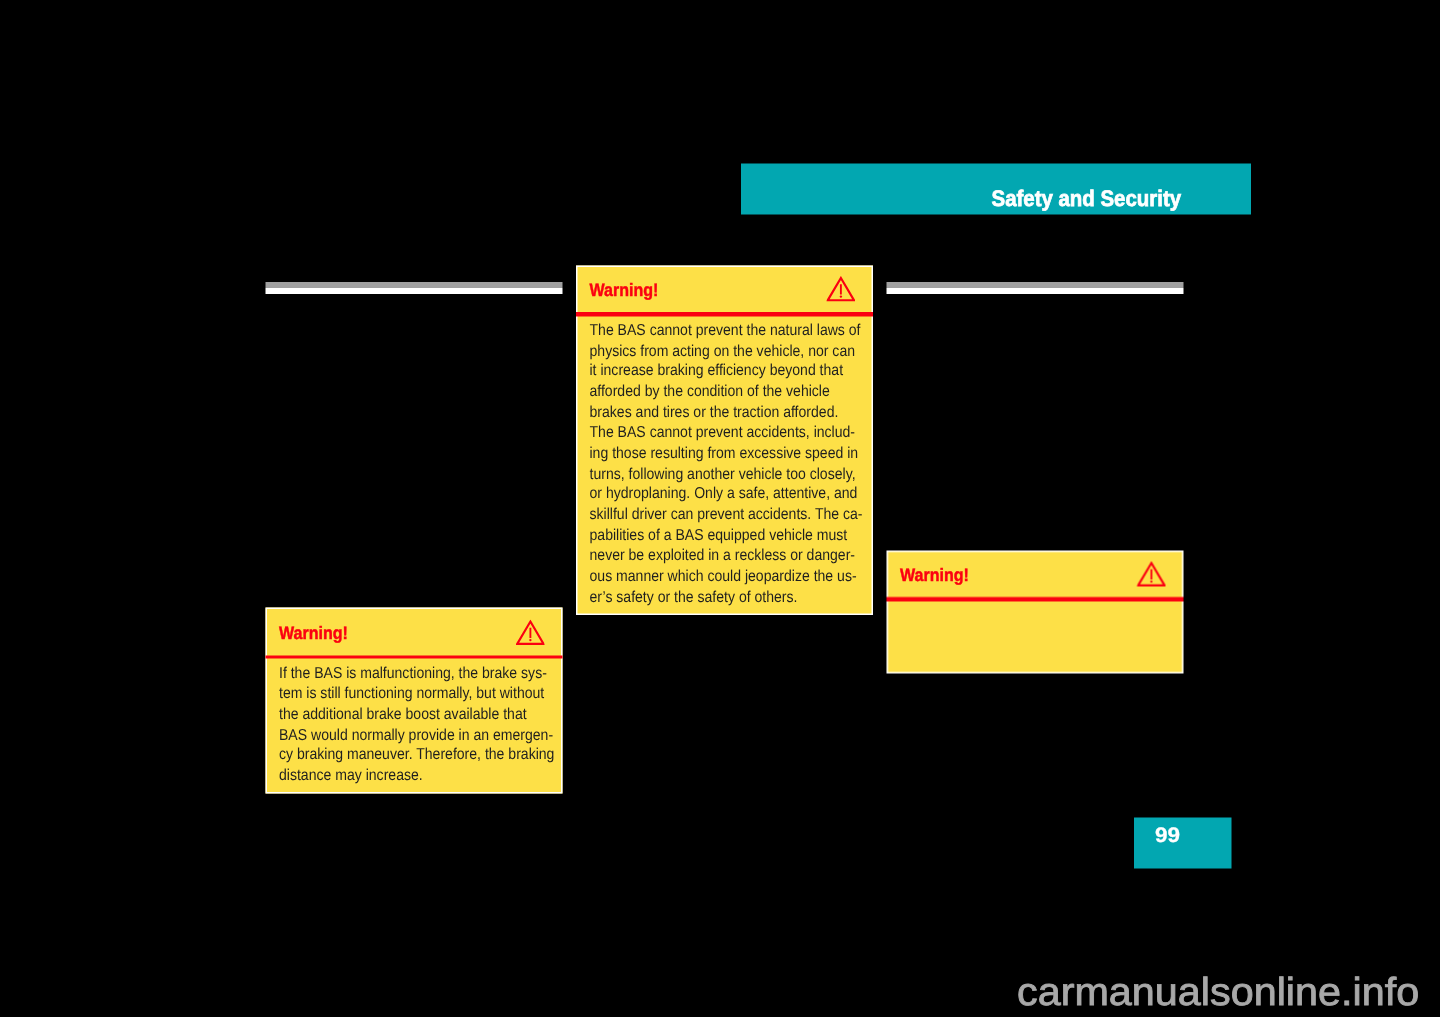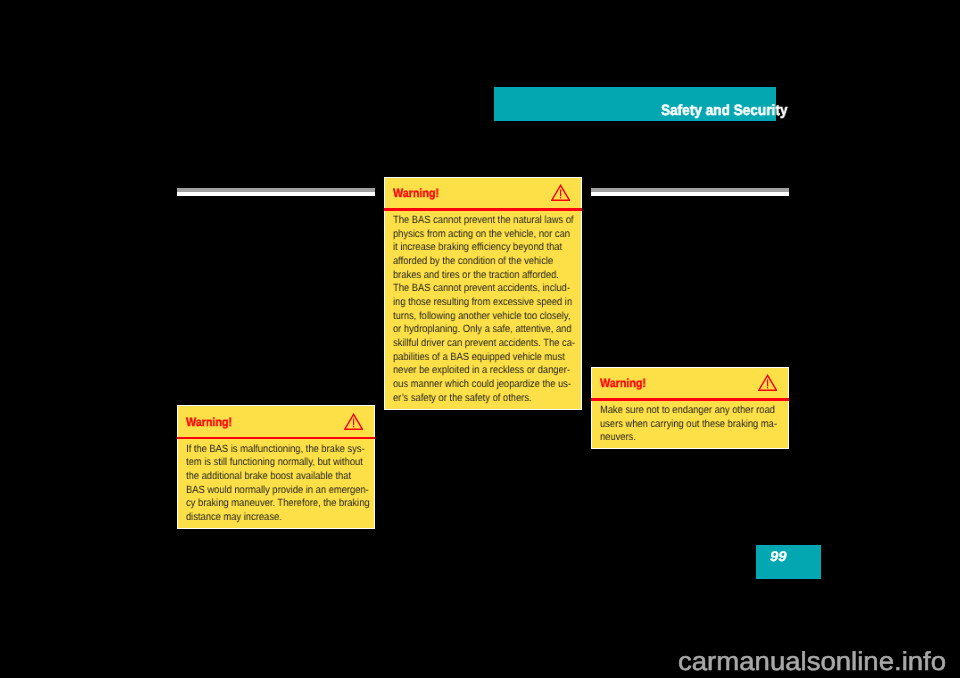--- a/index.html
+++ b/index.html
@@ -1,41 +1,41 @@
 <!DOCTYPE html>
 <html><head>
 <meta charset="utf-8">
 <style>
   html,body{margin:0;padding:0;}
   body{width:960px;height:678px;background:#000;overflow:hidden;
        font-family:"Liberation Sans",sans-serif;-webkit-font-smoothing:antialiased;text-rendering:geometricPrecision;}
   .page{position:relative;width:960px;height:678px;background:#000;transform:translateZ(0);}
 
-  .hdr-band{position:absolute;left:494px;top:87px;width:282px;height:34px;background:#02a7b1;}
+  .hdr-band{position:absolute;left:494px;top:109px;width:340px;height:34px;background:#02a7b1;}
   .hdr-title{position:absolute;left:167.2px;top:14.9px;color:#ffffff;font-weight:bold;font-size:15px;
              line-height:18px;white-space:pre;will-change:transform;transform:scaleX(0.908);transform-origin:0 0;
              -webkit-text-stroke:0.5px #ffffff;}
 
   .rule{position:absolute;height:7.6px;}
   .rule .r-top{height:4.3px;background:#a0a0a0;}
   .rule .r-bot{height:3.3px;background:#ffffff;}
 
   .wbox{position:absolute;background:#fde047;border:1.2px solid #ffffff;box-sizing:border-box;}
   .whead{position:relative;height:32.6px;}
   .wrule{position:absolute;left:-1.2px;right:-1.2px;bottom:0;height:2.2px;background:#fb0011;}
   .wtitle{position:absolute;left:7.5px;top:7.9px;color:#fb0011;font-weight:bold;font-size:12px;line-height:14px;
           white-space:pre;will-change:transform;transform:scaleX(0.892);transform-origin:0 0;
           -webkit-text-stroke:0.3px #fb0011;}
   .wicon{position:absolute;left:166.3px;top:6.2px;line-height:0;}
   .wbody{padding:3.4px 0 0 7.7px;}
   .wline{font-size:10.5px;line-height:13.66px;color:#1f1f1f;white-space:pre;will-change:transform;
          transform:scaleX(0.892);transform-origin:0 0;width:226px;}
 
   .pagenum{position:absolute;left:756px;top:545px;width:65px;height:34px;background:#02a7b1;}
-  .pagenum span{position:absolute;left:13.8px;top:2.6px;color:#ffffff;font-weight:bold;font-size:14px;line-height:16px;white-space:pre;will-change:transform;transform:scaleX(1.07);transform-origin:0 0;font-style:italic;-webkit-text-stroke:0.22px #ffffff;}
+  .pagenum span{position:absolute;left:13.8px;top:2.6px;color:#ffffff;font-weight:bold;font-size:14px;line-height:16px;white-space:pre;will-change:transform;transform:scaleX(1.07);transform-origin:0 0;-webkit-text-stroke:0.22px #ffffff;}
 
   .wm{position:absolute;left:678.3px;top:646px;will-change:transform;color:#a8a8a8;font-size:26px;line-height:30px;white-space:pre;
       transform:scaleX(1.06);transform-origin:0 0;
       -webkit-text-stroke:0.55px #a8a8a8;}
 </style>
 </head>
 <body>
 
 <div class="page">
 
@@ -103,25 +103,20 @@
   <div class="wbox" style="left:591px;top:367px;width:198px;height:82px;">
     <div class="whead" style="height:32.6px;">
       <span class="wtitle" style="top:7.9px;">Warning!</span>
       <span class="wicon" style="top:5.9px;"><svg class="tri" width="19.2" height="17" viewBox="0 0 19.2 17">
           <path d="M9.6 1.35 L18.4 16.25 L0.8 16.25 Z" fill="none" stroke="#fb0011" stroke-width="1.45" stroke-linejoin="miter" stroke-miterlimit="6"></path>
           <path d="M9.6 5.5 L9.6 12.3" fill="none" stroke="#fb0011" stroke-width="1.25" stroke-linecap="butt"></path>
           <circle cx="9.6" cy="13.7" r="0.78" fill="#fb0011"></circle>
         </svg></span>
       <div class="wrule"></div>
     </div>
-    <div class="wbody">
-        <div class="wline">Make sure not to endanger any other road</div>
-        <div class="wline">users when carrying out these braking ma-</div>
-        <div class="wline">neuvers.</div>
-    </div>
   </div>
 
   <div class="pagenum">
     <span>99</span>
   </div>
 
   <div class="wm">carmanualsonline.info</div>
 
 </div>
 

